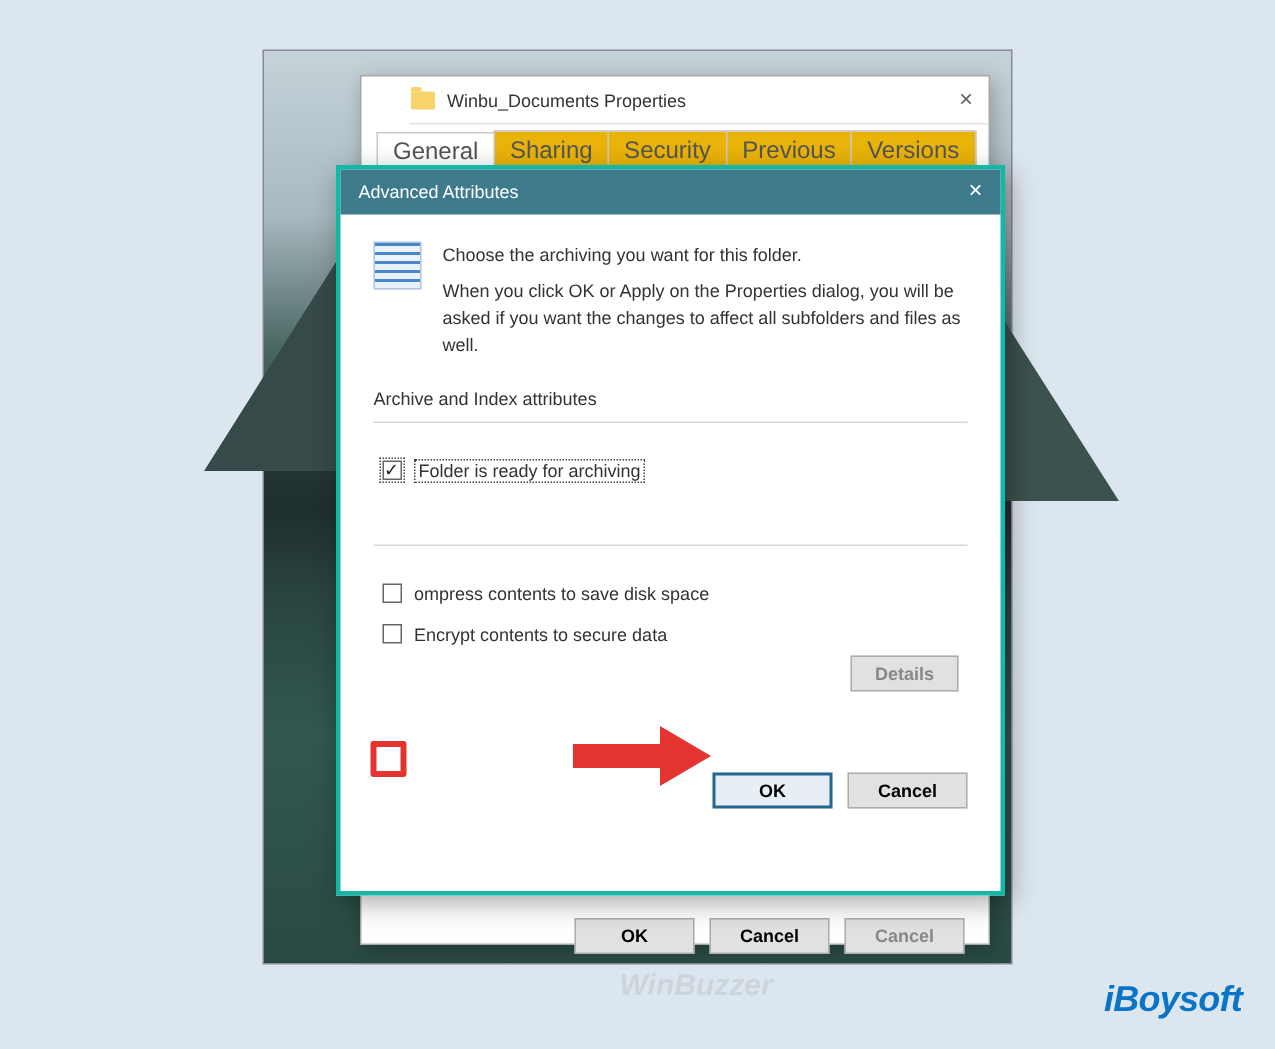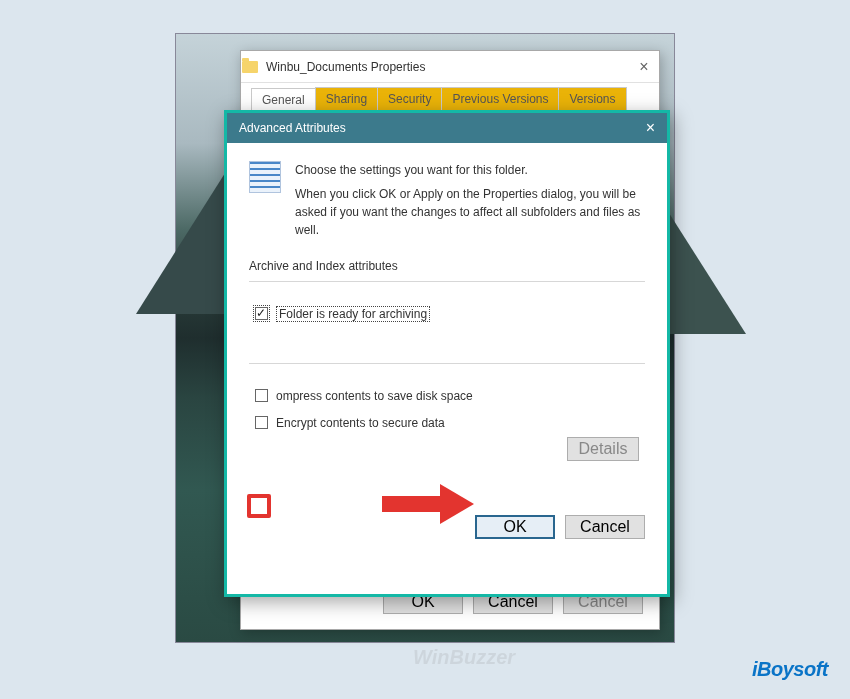--- a/index.html
+++ b/index.html
@@ -25,36 +25,37 @@
   position: absolute;
   left: 240px; top: 50px;
   width: 420px; height: 580px;
   background: #fff;
   border: 1px solid #a8a8a8;
   box-shadow: 2px 3px 12px rgba(0,0,0,0.25);
 }
 .propwin .titlebar {
   height: 32px; display: flex; align-items: center; padding: 0 1px;
   border-bottom: 1px solid #e1e1e1;
+  margin-left: 32px;
 }
 .folder-ico { width: 16px; height: 12px; background: #f6d46b; border-radius: 1px; margin-right: 8px; position: relative; }
 .folder-ico:before { content:''; position:absolute; top:-3px; left:0; width:7px; height:3px; background:#f6d46b; border-radius:1px 1px 0 0; }
 .propwin .title { font-size: 12px; color: #333; flex:1; }
 .propwin .closex { width: 28px; text-align: center; color:#666; font-size:16px; }
 
-.tabs { display:flex; padding: 4px 10px 0; gap: 0; font-size:12px; }
+.tabs { display:flex; padding: 4px 10px 0; gap: 0; font-size:16px; }
 .tab { padding: 4px 10px; border:1px solid #c9c9c9; border-bottom:none; background:#eab308; margin-right:-1px; color:#555; }
 .tab.active { background:#fff; position:relative; top:1px; }
 
 .propwin .body { border-top:1px solid #c9c9c9; margin:0 10px; height: 470px; }
 .propwin .buttonrow { display:flex; justify-content:flex-end; gap:10px; padding: 10px 16px; }
 .btn {
-  min-width: 80px; height: 24px; font-size: 16px;
+  min-width: 80px; height: 24px; font-size: 12px;
   background:#e1e1e1; border:1px solid #adadad; cursor:pointer;
-  display:flex; align-items:center; justify-content:center;
+  display:flex; align-items:center; justify-content:center;font-weight:bold;
 }
 .btn.disabled { color:#888; }
 
 .advwin {
   position: absolute;
   left: 224px; top: 110px;
   width: 446px; height: 487px;
   background:#fff;
   border:3px solid #14b8a6;
   box-shadow: 3px 5px 18px rgba(0,0,0,0.35);
@@ -91,21 +92,21 @@
   border:4px solid #e3342f;
   border-radius:2px;
   pointer-events:none;
 }
 .redbox.cb1 { left: 247px; top: 494px; width: 24px; height: 24px; }
 
 .arrow { position:absolute; left: 382px; top: 484px; width: 94px; height: 40px; pointer-events:none; }
 .arrow .shaft { position:absolute; left:0; top:12px; width:60px; height:16px; background:#e3342f; }
 .arrow .head { position:absolute; left:58px; top:0; width:0; height:0; border-left:34px solid #e3342f; border-top:20px solid transparent; border-bottom:20px solid transparent; }
 
-.brand { position:absolute; right:22px; bottom:18px; font-size:20px; font-style:italic; font-weight:800; color:#0a74c7; letter-spacing:-0.5px; }
+.brand { position:absolute; right:22px; bottom:18px; font-size:24px; font-style:italic; font-weight:800; color:#0a74c7; letter-spacing:-0.5px; }
 .brand .b { color:#0a74c7; }
 .wmark { position:absolute; left: 413px; bottom: 30px; font-size:20px; font-weight:700; color:#3b3b3b; opacity:0.15; font-style:italic; }
 .wmark .w { color:#7c7c7c; }
 </style>
 </head>
 <body>
 
 <div class="bgscene">
   <div class="mountain m1"></div>
   <div class="mountain m2"></div>
@@ -135,21 +136,21 @@
 
 <div class="advwin">
   <div class="titlebar">
     <span class="ttl">Advanced Attributes</span>
     <span class="closex">×</span>
   </div>
   <div class="content">
     <div class="intro">
       <div class="docico"></div>
       <div class="txt">
-        <div>Choose the settings you want for this folder.</div>
+        <div>Choose the archiving you want for this folder.</div>
         <div style="height:6px"></div>
         <div>When you click OK or Apply on the Properties dialog, you will be asked if you want the changes to affect all subfolders and files as well.</div>
       </div>
     </div>
 
     <div class="groupset">
       <div class="grouplbl">Archive and Index attributes</div>
       <div class="groupbox">
         <div class="cbrow">
           <div class="cb chk dotborder"></div>

